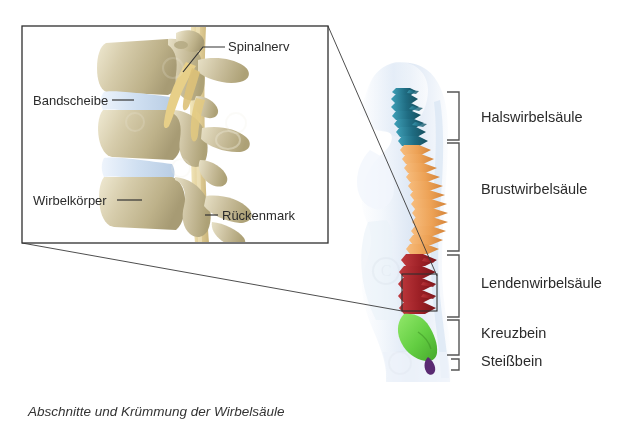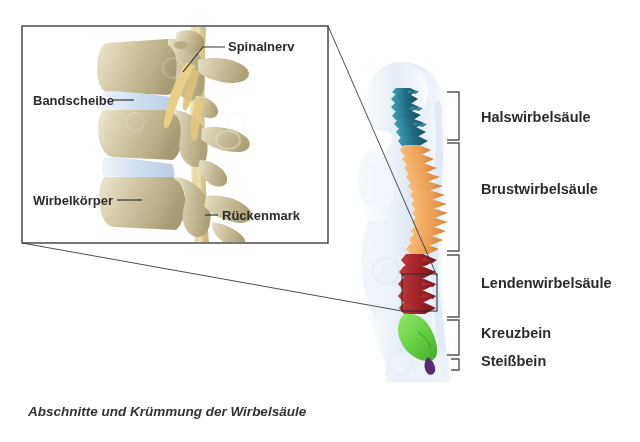--- a/index.html
+++ b/index.html
@@ -12,21 +12,20 @@
     background: #ffffff;
     font-family: "Liberation Sans", sans-serif;
     overflow: hidden;
     position: relative;
   }
   #stage {
     position: absolute;
     left: 0; top: 0;
     width: 640px;
     height: 390px;
-    font-weight: bold;
   }
   #stage > svg {
     position: absolute;
     left: 0; top: 0;
   }
   .lbl {
     font-family: "Liberation Sans", sans-serif;
     fill: #2b2b2b;
   }
   .seg-label {

